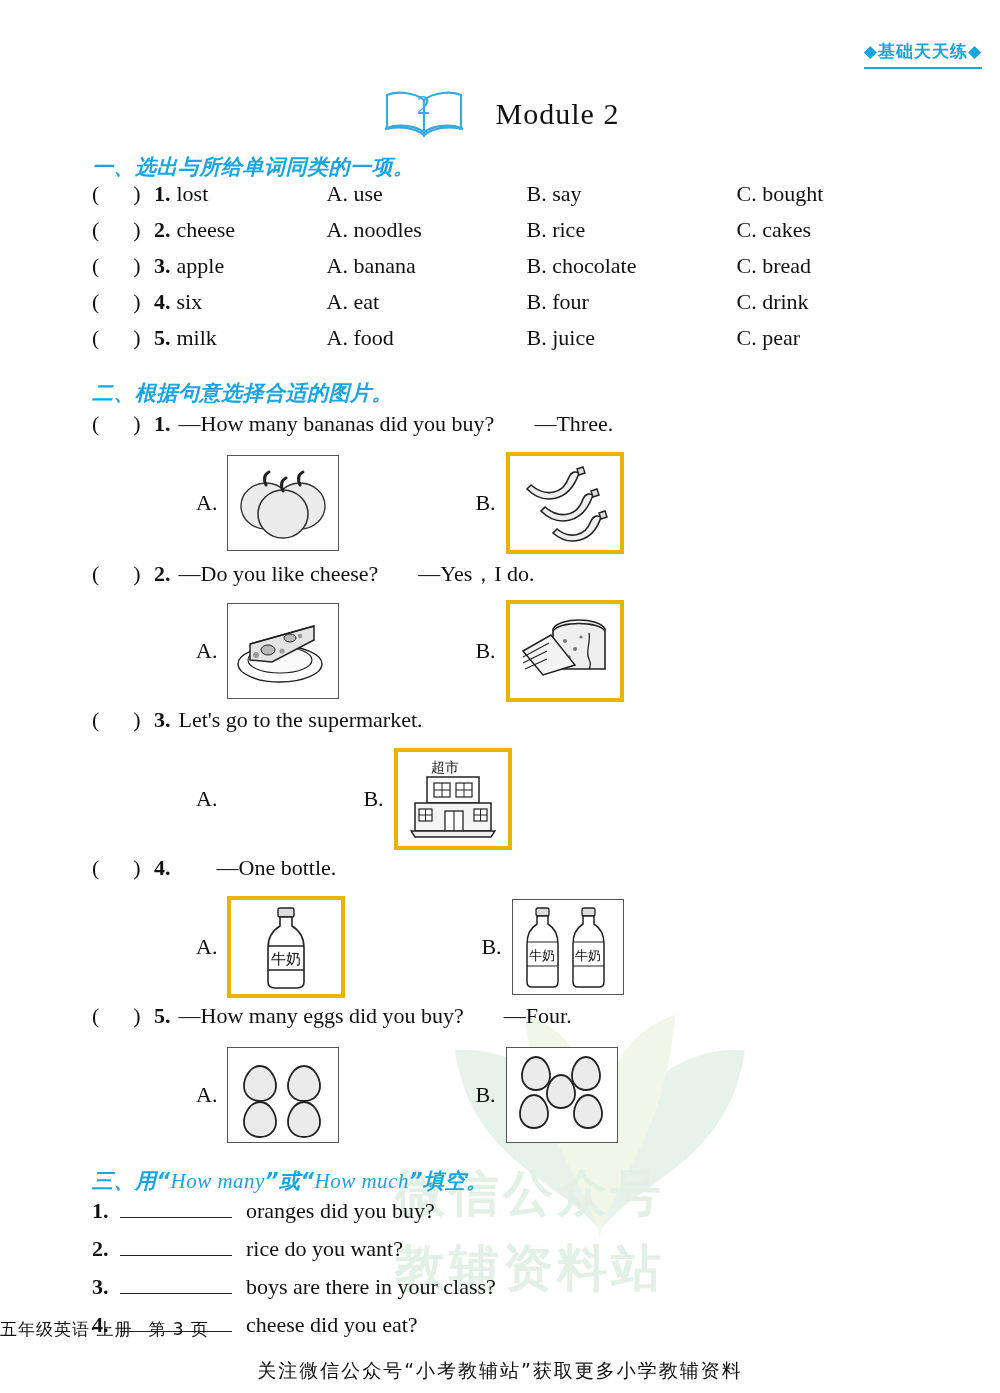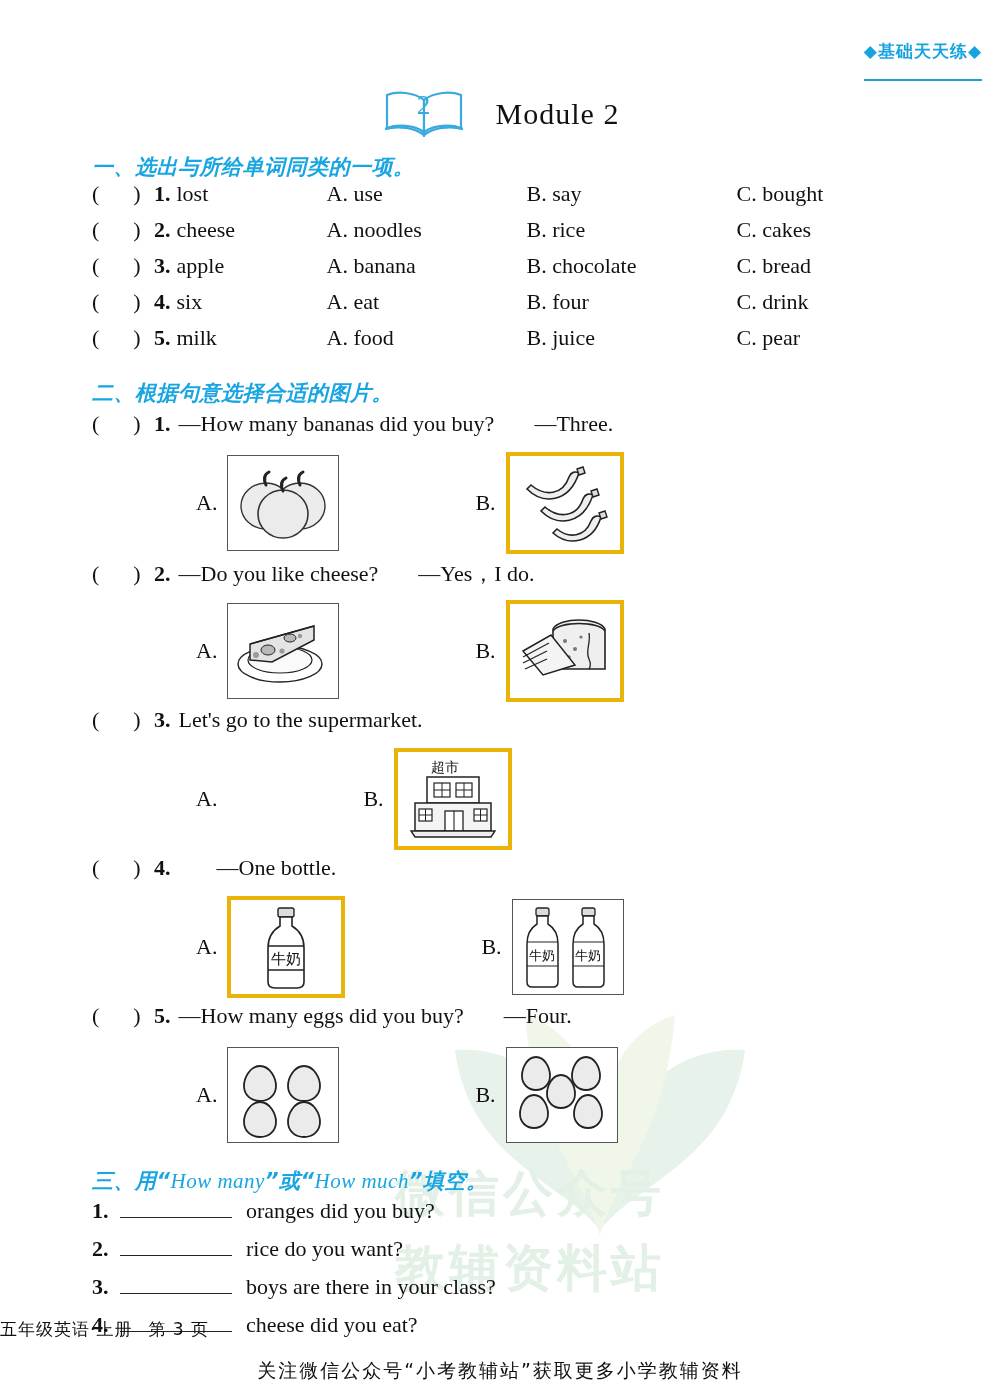--- a/index.html
+++ b/index.html
@@ -43,21 +43,21 @@
   #header-badge {
     position: absolute;
     right: 18px;
     top: 40px;
     color: #17a3e0;
     font-family: "DejaVu Sans", sans-serif;
     font-size: 17px;
     font-weight: bold;
     letter-spacing: 1px;
     border-bottom: 2px solid #17a3e0;
-    padding-bottom: 16px;
+    padding-bottom: 4px;
     z-index: 3;
   }
 
   
   #page {
     position: absolute;
     left: 0; top: 0;
     width: 1000px;
     z-index: 2;
   }

